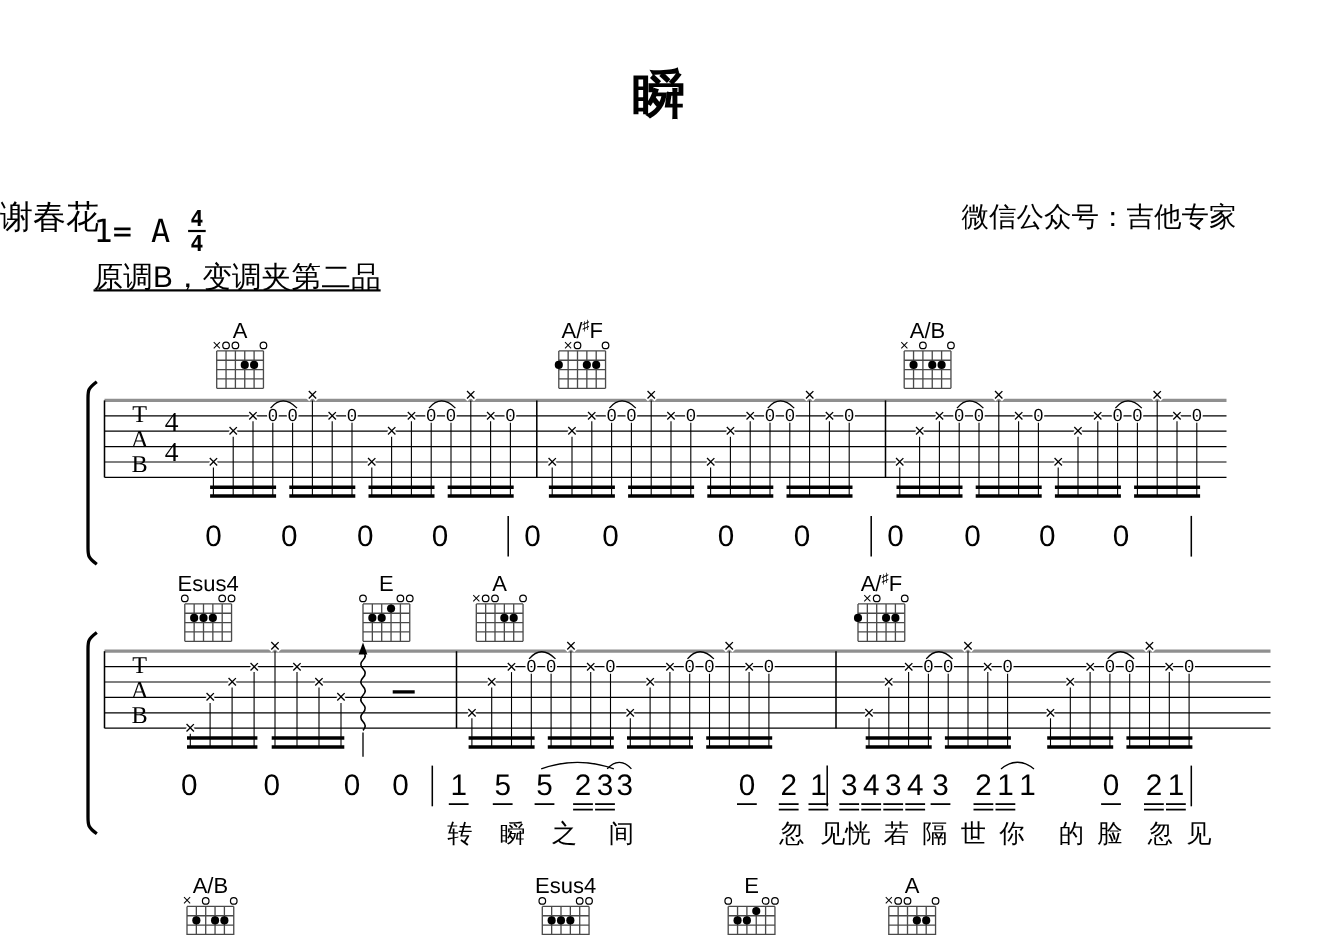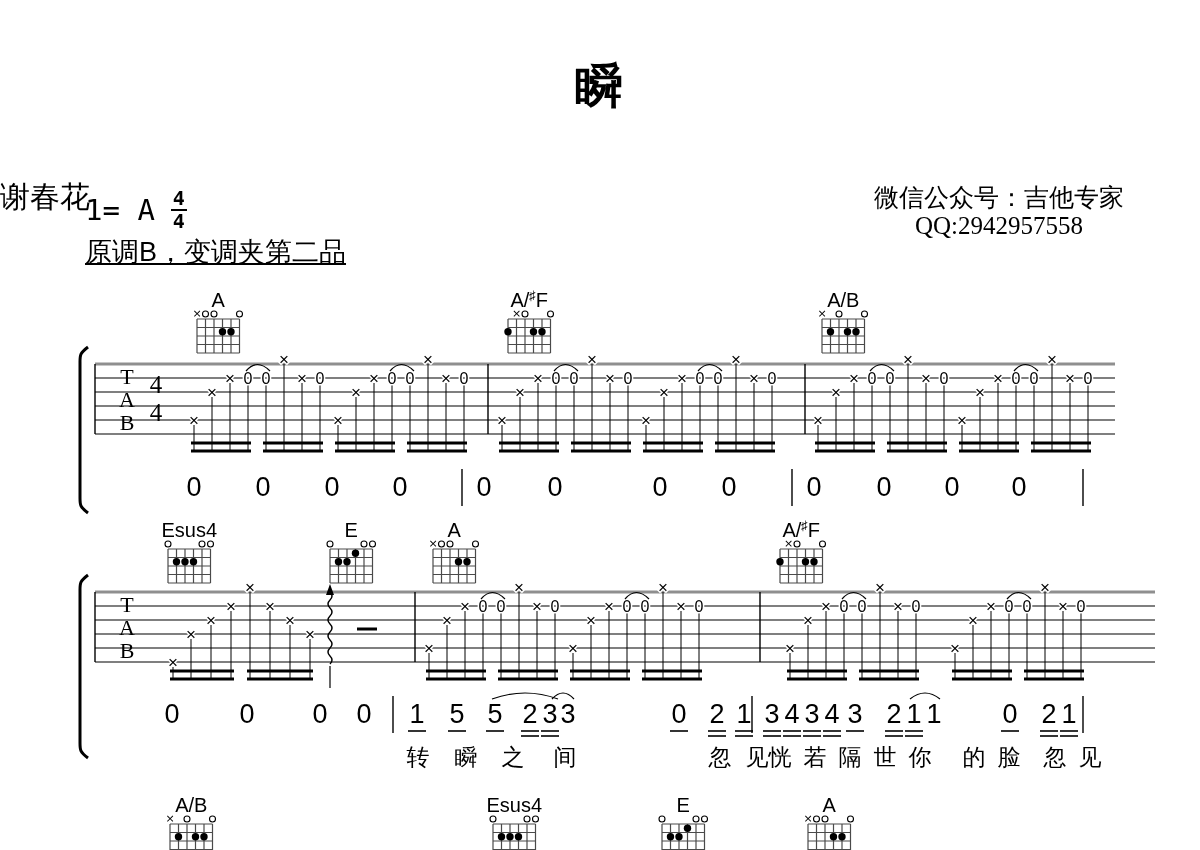--- a/index.html
+++ b/index.html
@@ -31,21 +31,20 @@
   <div id="keyrow">
     <span>1= A</span>
     <span id="timesig-frac">
       <span class="top">4</span>
       <span class="bot">4</span>
     </span>
   </div>
   <div id="capo-note">原调B，变调夹第二品</div>
   <div id="contact">
     <div>微信公众号：吉他专家</div>
-    <div>QQ:2942957558</div>
   </div>
   <svg id="score" width="1200" height="850" viewBox="0 0 1200 850" style="position:absolute;left:0;top:0;">
       <g>
         <text x="218.25" y="307" text-anchor="middle" font-size="20" class="chordlabel">A</text>
         <text x="197" y="317" text-anchor="middle" font-size="11" class="mk">×</text>
         <circle cx="205.5" cy="314" r="3" fill="none" stroke="#000" stroke-width="1.1"></circle>
         <circle cx="214" cy="314" r="3" fill="none" stroke="#000" stroke-width="1.1"></circle>
         <circle cx="239.5" cy="314" r="3" fill="none" stroke="#000" stroke-width="1.1"></circle>
         <line x1="197" y1="319" x2="239.5" y2="319" stroke="#4a4a4a" stroke-width="1.2"></line>
         <line x1="197" y1="327.5" x2="239.5" y2="327.5" stroke="#4a4a4a" stroke-width="1.2"></line>

